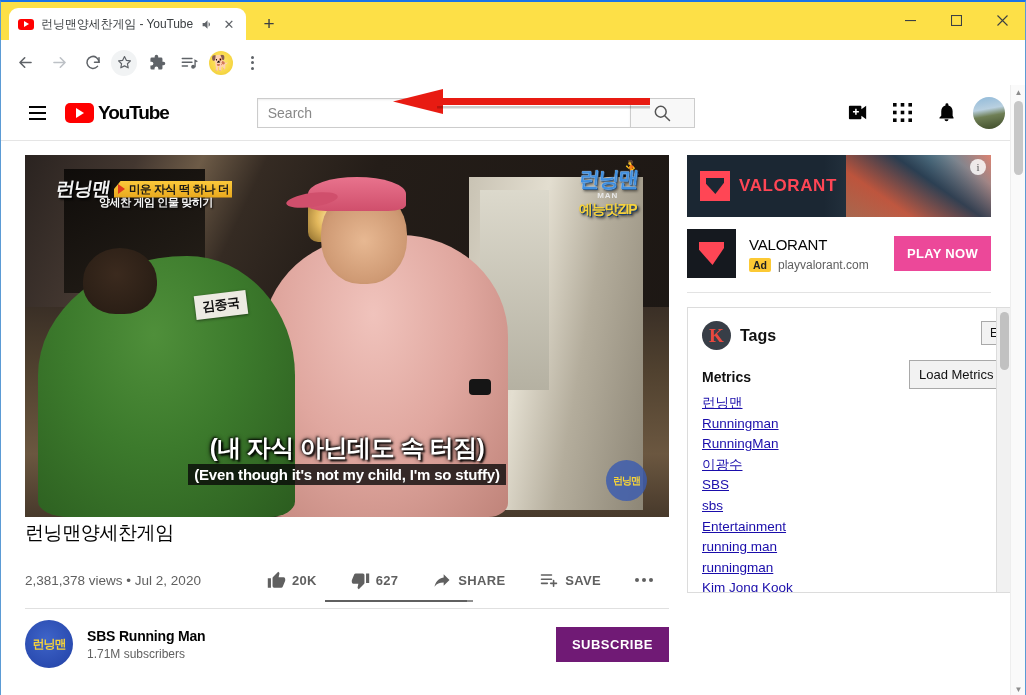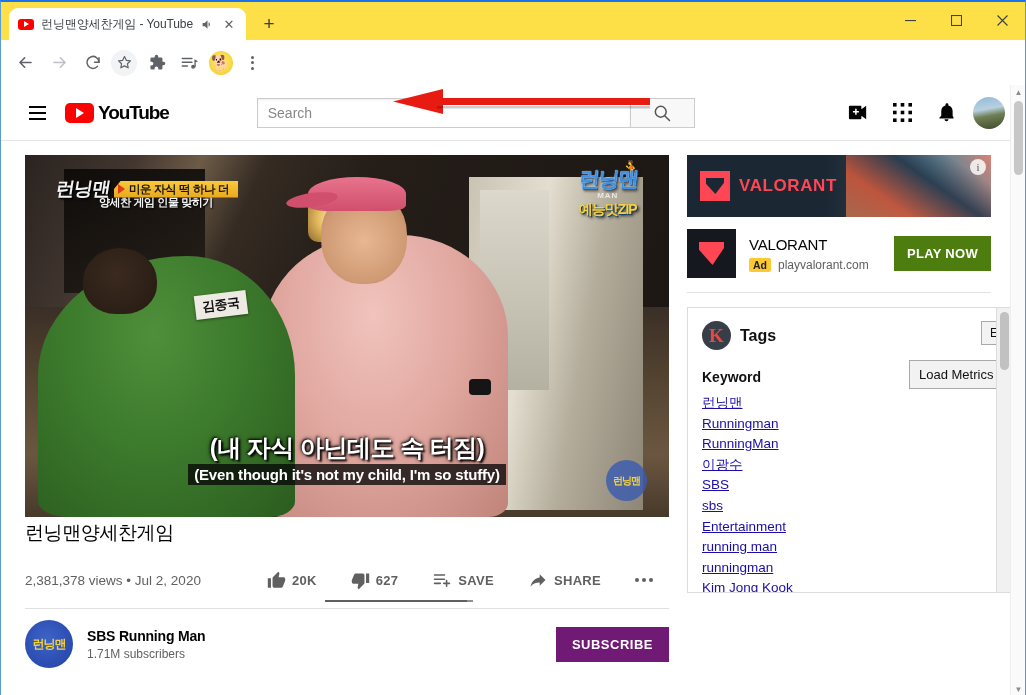--- a/index.html
+++ b/index.html
@@ -433,21 +433,21 @@
   .ovl-rm-logo {
     font-size: 19px;
     font-weight: bold;
     color: #f2f2f2;
     letter-spacing: -1px;
     transform: skewX(-9deg);
     text-shadow: 1px 1px 0 #000, 2px 2px 2px rgba(0,0,0,.8);
   }
   .ovl-banner {
     background: linear-gradient(180deg,#fbc93b,#e8a81d);
-    padding: 1px 9px 1px 4px;
+    padding: 1px 3px 1px 4px;
     display: flex;
     align-items: center;
     gap: 4px;
     clip-path: polygon(7px 0, 100% 0, 100% 100%, 0 100%, 0 50%);
   }
   .ovl-banner-tri {
     width: 0; height: 0;
     border-left: 7px solid #e03b1d;
     border-top: 5px solid transparent;
     border-bottom: 5px solid transparent;
@@ -721,21 +721,21 @@
   .ad-badge {
     background: #fcc934;
     color: #202124;
     font-size: 10.5px;
     font-weight: bold;
     padding: 1px 4px;
     border-radius: 2px;
   }
   .ad-url { font-size: 12px; color: #606060; }
   .play-now {
-    background: #4d7c0f;
+    background: #ec4899;
     color: #fff;
     font-size: 13px;
     font-weight: bold;
     padding: 10px 13px;
     border: none;
     cursor: pointer;
     letter-spacing: 0.3px;
     font-family: "Liberation Sans", sans-serif;
     white-space: nowrap;
   }
@@ -1062,31 +1062,31 @@
                 </svg>
               <span>20K</span>
             </div>
             <div class="act">
               <svg width="19" height="19" viewBox="0 0 24 24" fill="#606060">
                   <path d="M15 3H6a2 2 0 0 0-1.84 1.22l-3.02 7.05c-.09.23-.14.47-.14.73v2a2 2 0 0 0 2 2h6.3l-.95 4.57-.03.32c0 .41.17.79.44 1.06L9.83 23l6.58-6.59A2 2 0 0 0 17 15V5a2 2 0 0 0-2-2zm4 0v12h4V3h-4z"></path>
                 </svg>
               <span>627</span>
             </div>
             <div class="act">
+              <svg width="20" height="20" viewBox="0 0 24 24" fill="#606060">
+                  <path d="M14 9V5l7 7-7 7v-4.1C9 14.9 5.5 16.4 3 20c1-5 4-9.5 11-11z"></path>
+                </svg>
+              <span>SHARE</span>
+            </div>
+            <div class="act">
               <svg width="20" height="20" viewBox="0 0 24 24" fill="none" stroke="#606060" stroke-width="1.9" stroke-linecap="round">
                   <path d="M3 6h12M3 11h12M3 16h7"></path>
                   <path d="M17.5 12.5v7M14 16h7"></path>
                 </svg>
               <span>SAVE</span>
-            </div>
-            <div class="act">
-              <svg width="20" height="20" viewBox="0 0 24 24" fill="#606060">
-                  <path d="M14 9V5l7 7-7 7v-4.1C9 14.9 5.5 16.4 3 20c1-5 4-9.5 11-11z"></path>
-                </svg>
-              <span>SHARE</span>
             </div>
             <div class="dots">
                 <i></i>
                 <i></i>
                 <i></i>
               </div>
           </div>
           <div class="ratio-bar">
               <i></i>
             </div>
@@ -1128,21 +1128,21 @@
         </div>
 
         <div class="tags-panel">
           <div class="tags-head">
             <span class="k-badge">K</span>
             <span class="tags-title">Tags</span>
           </div>
           <button class="tags-head-btn">E</button>
 
           <div class="kw-head-row">
-            <span class="kw-col-title">Keyword</span>
+            <span class="kw-col-title">Metrics</span>
             <button class="load-metrics">Load Metrics (use</button>
           </div>
 
           <div class="kw-list">
             <a class="kw-item">런닝맨</a>
             <a class="kw-item">Runningman</a>
             <a class="kw-item">RunningMan</a>
             <a class="kw-item">이광수</a>
             <a class="kw-item">SBS</a>
             <a class="kw-item">sbs</a>

